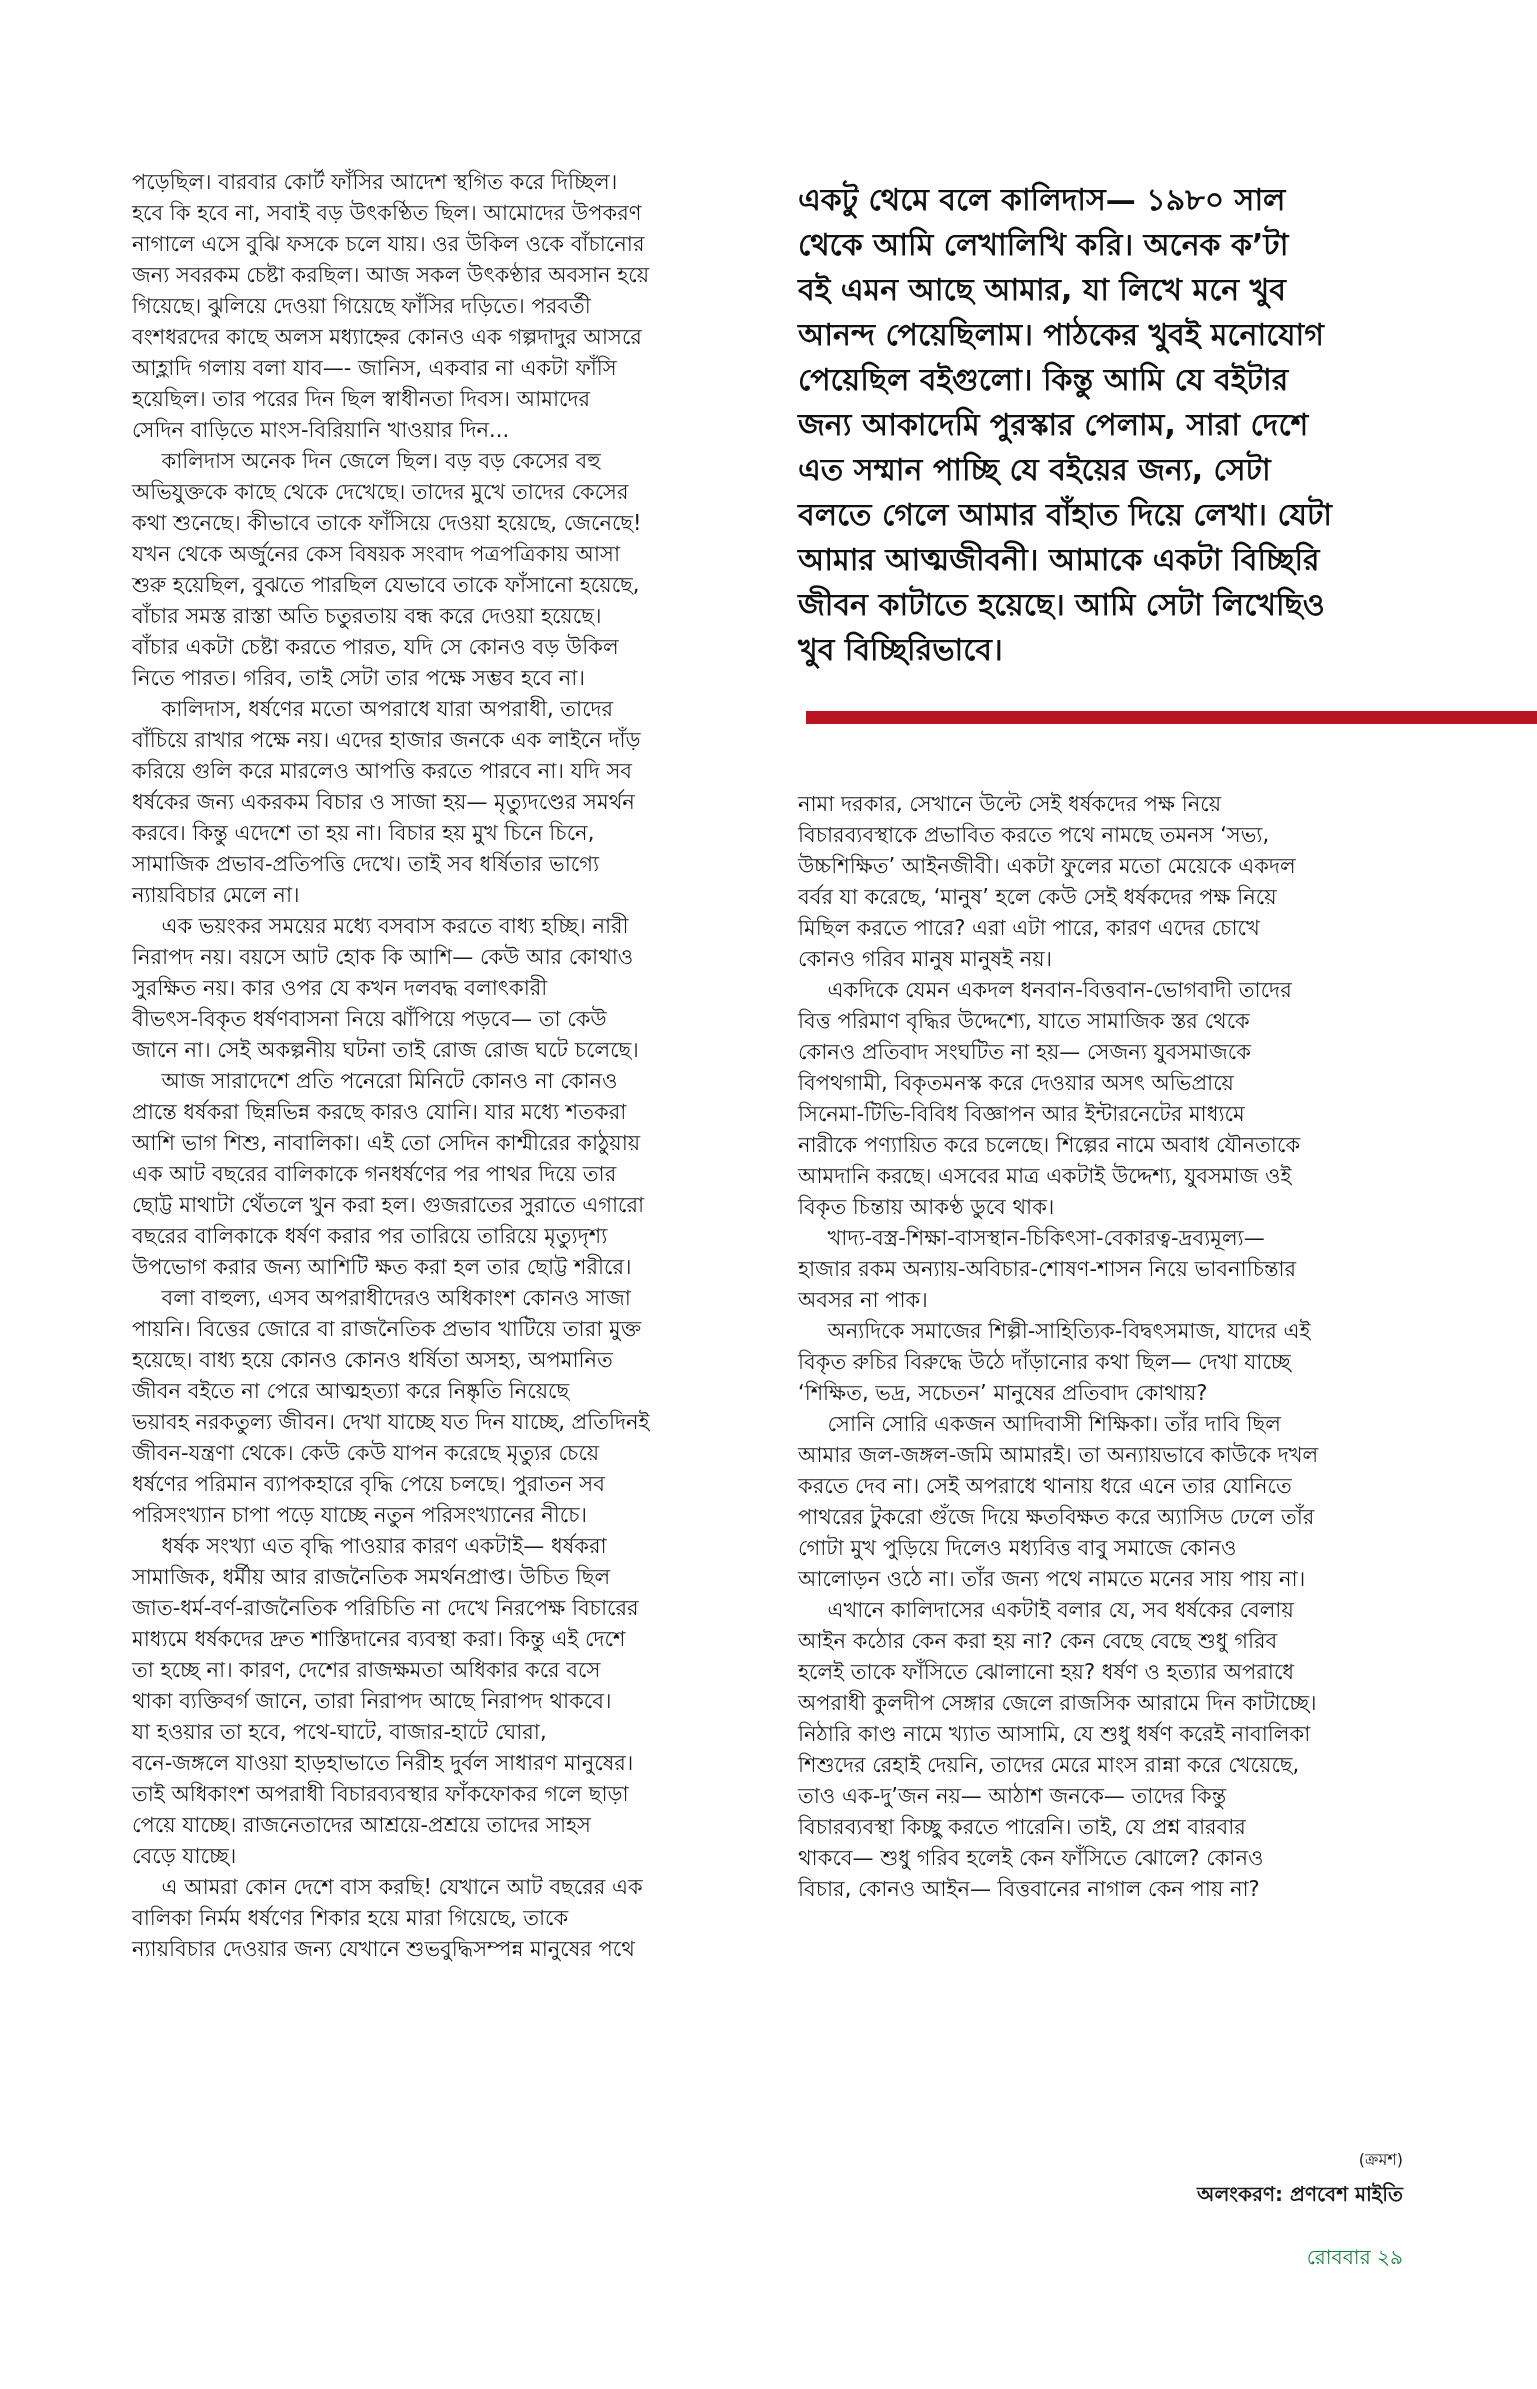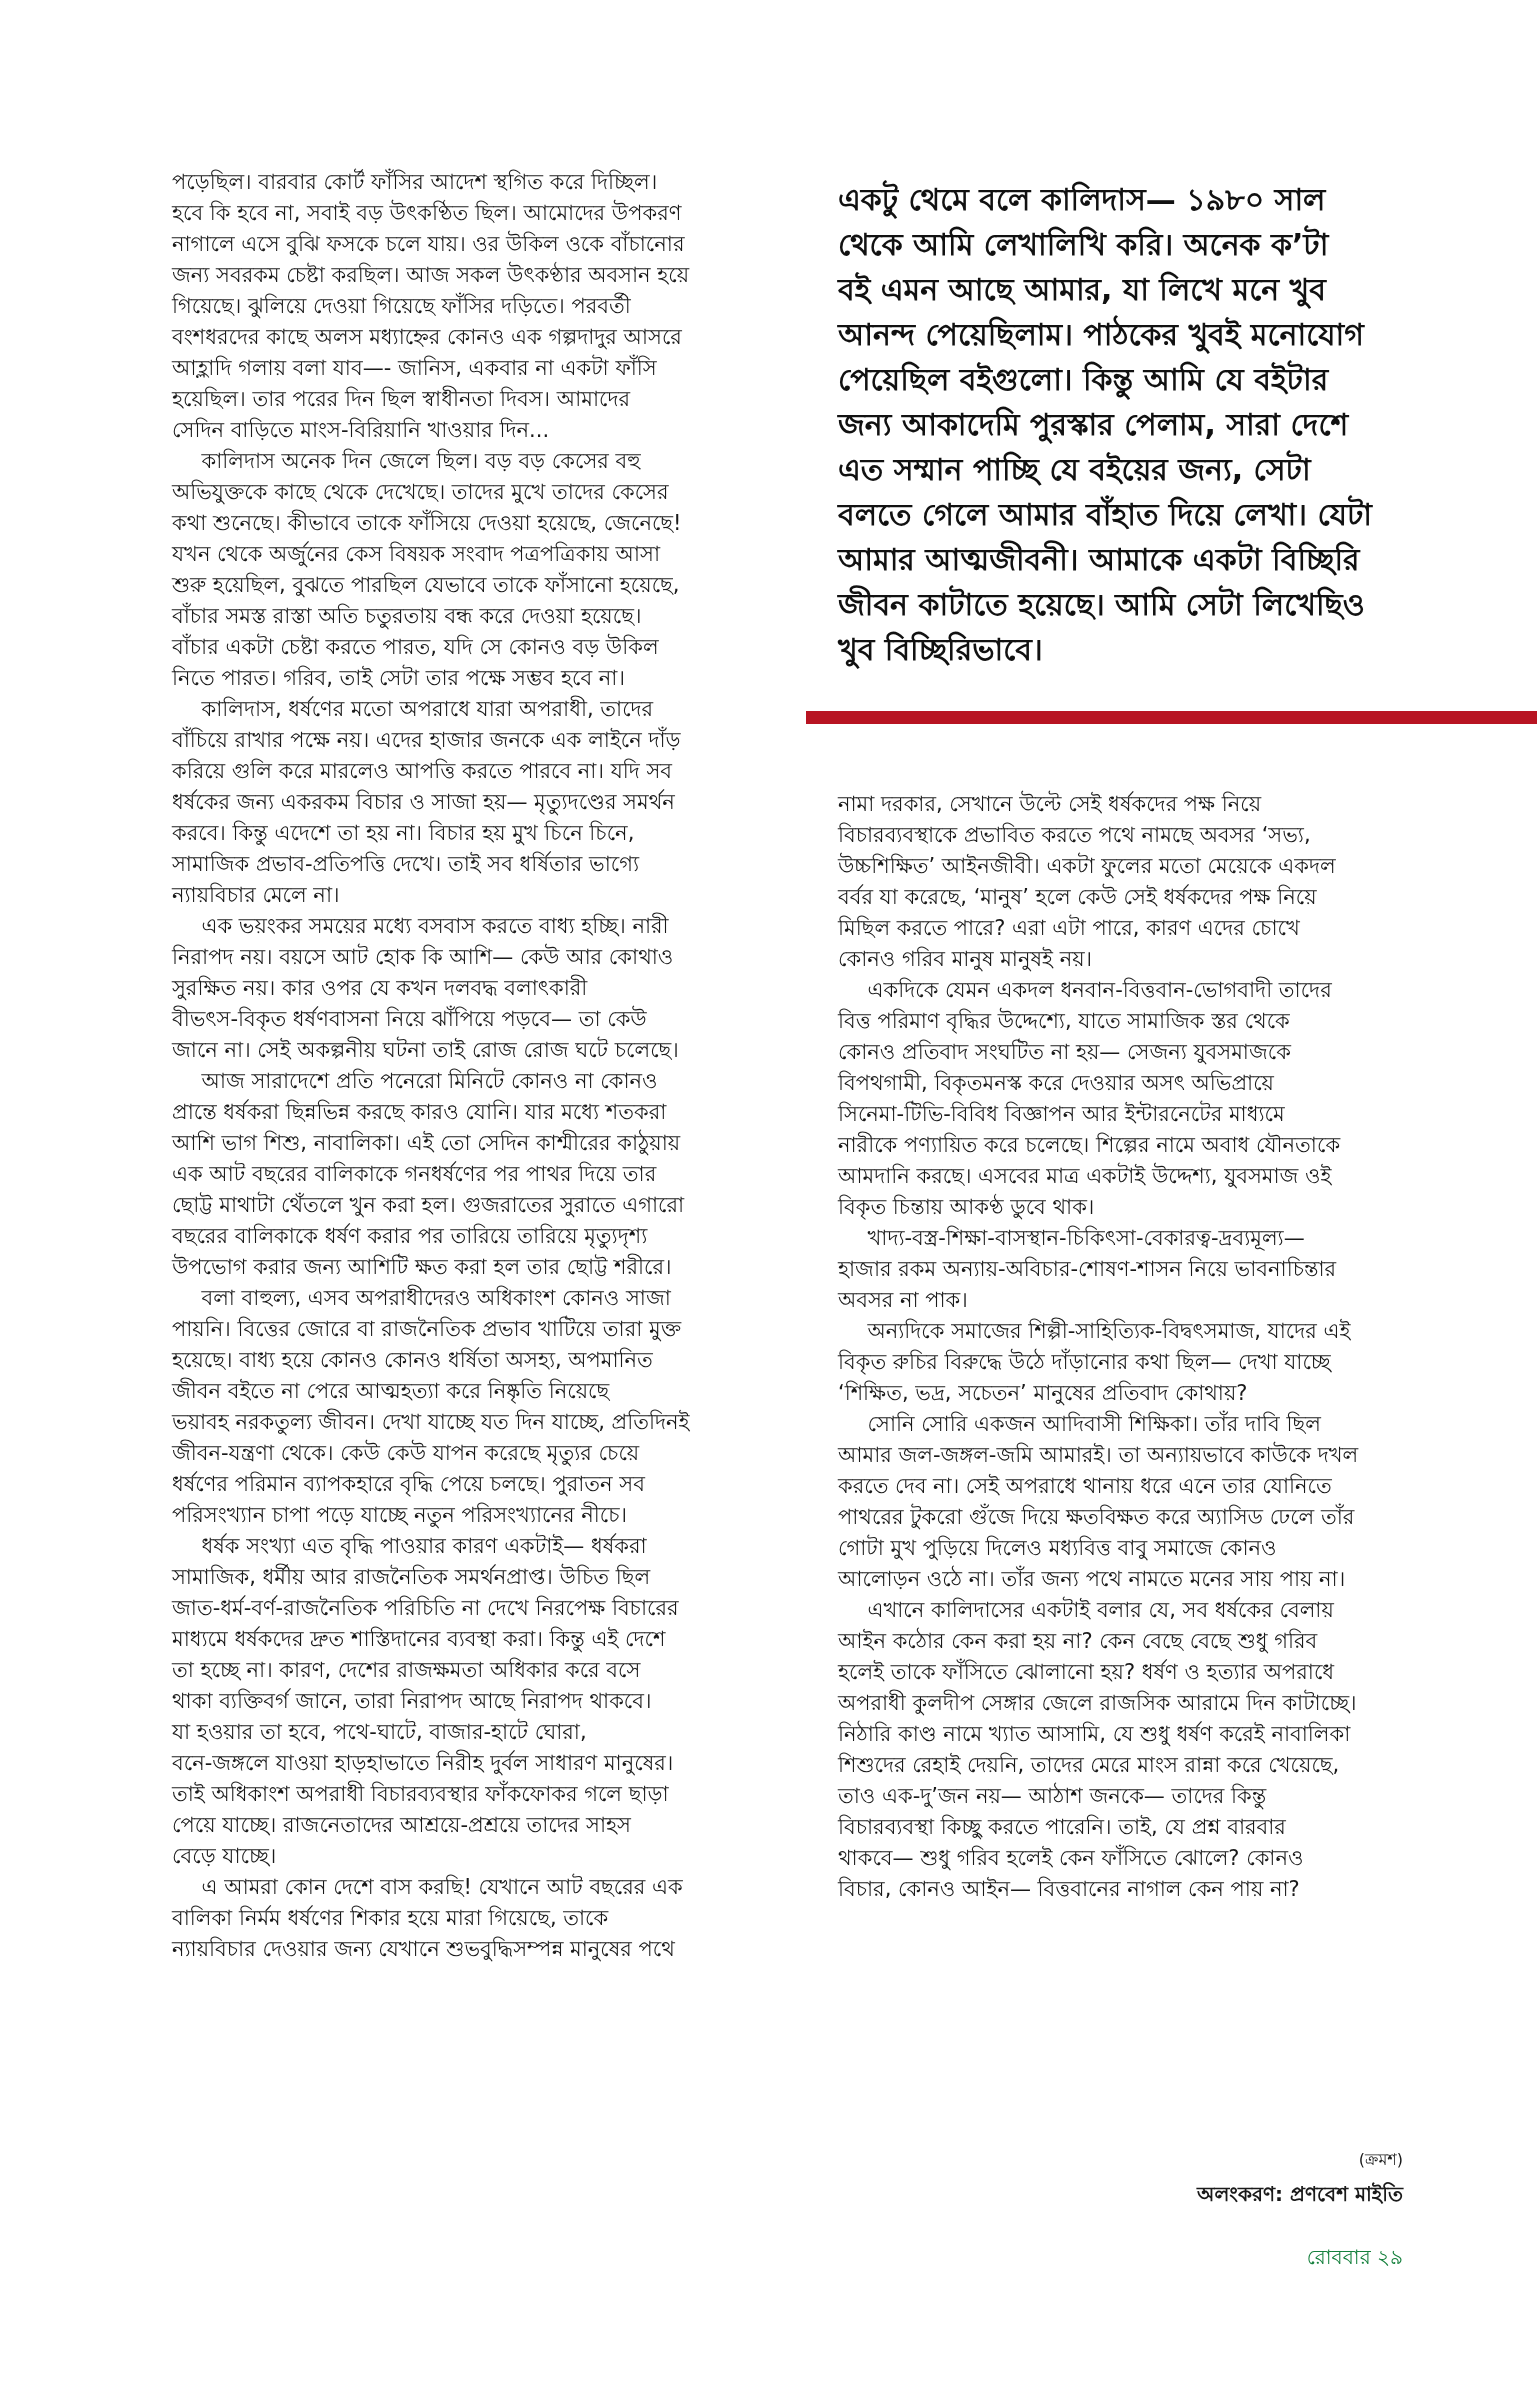--- a/index.html
+++ b/index.html
@@ -1,18 +1,18 @@
 <!DOCTYPE html>
 <html style="font-size:12.4px"><head>
 <meta charset="utf-8">
 <style>
   html, body { margin: 0; padding: 0; background: #ffffff; }
   body { width: 1538px; height: 2389px; position: relative; overflow: hidden;
          font-family: "DejaVu Sans", sans-serif; color: #1a1a1a; }
-  .col { position: absolute; margin-left: 40px; }
+  .col { position: absolute; }
   .col-left { left: 132px; top: 167px; width: 620px; }
   .pullquote { left: 798px; top: 177px; width: 620px; }
   .col-right { left: 798px; top: 789px; width: 620px; }
   .line { height: 31px; line-height: 31px; font-size: 21px; white-space: nowrap; }
   .line.indent { padding-left: 29.5px; }
   .pq-line { height: 45px; line-height: 45px; font-size: 30px; font-weight: bold;
              white-space: nowrap; color: #111; }
   .red-rule { position: absolute; left: 806px; top: 711px; width: 732px; height: 13px;
               background: #b81422; }
   .continued { position: absolute; right: 135px; top: 2147px; font-size: 16px; }
@@ -94,21 +94,21 @@
     <div class="pq-line">বলতে গেলে আমার বাঁহাত দিয়ে লেখা। যেটা</div>
     <div class="pq-line">আমার আত্মজীবনী। আমাকে একটা বিচ্ছিরি</div>
     <div class="pq-line">জীবন কাটাতে হয়েছে। আমি সেটা লিখেছিও</div>
     <div class="pq-line">খুব বিচ্ছিরিভাবে।</div>
   </div>
 
 <div class="red-rule" style="background: rgb(184, 20, 34);"></div>
 
 <div class="col col-right">
     <div class="line">নামা দরকার, সেখানে উল্টে সেই ধর্ষকদের পক্ষ নিয়ে</div>
-    <div class="line">বিচারব্যবস্থাকে প্রভাবিত করতে পথে নামছে অবসর ‘সভ্য,</div>
+    <div class="line">বিচারব্যবস্থাকে প্রভাবিত করতে পথে নামছে তমনস ‘সভ্য,</div>
     <div class="line">উচ্চশিক্ষিত’ আইনজীবী। একটা ফুলের মতো মেয়েকে একদল</div>
     <div class="line">বর্বর যা করেছে, ‘মানুষ’ হলে কেউ সেই ধর্ষকদের পক্ষ নিয়ে</div>
     <div class="line">মিছিল করতে পারে? এরা এটা পারে, কারণ এদের চোখে</div>
     <div class="line">কোনও গরিব মানুষ মানুষই নয়।</div>
     <div class="line indent">একদিকে যেমন একদল ধনবান-বিত্তবান-ভোগবাদী তাদের</div>
     <div class="line">বিত্ত পরিমাণ বৃদ্ধির উদ্দেশ্যে, যাতে সামাজিক স্তর থেকে</div>
     <div class="line">কোনও প্রতিবাদ সংঘটিত না হয়— সেজন্য যুবসমাজকে</div>
     <div class="line">বিপথগামী, বিকৃতমনস্ক করে দেওয়ার অসৎ অভিপ্রায়ে</div>
     <div class="line">সিনেমা-টিভি-বিবিধ বিজ্ঞাপন আর ইন্টারনেটের মাধ্যমে</div>
     <div class="line">নারীকে পণ্যায়িত করে চলেছে। শিল্পের নামে অবাধ যৌনতাকে</div>

